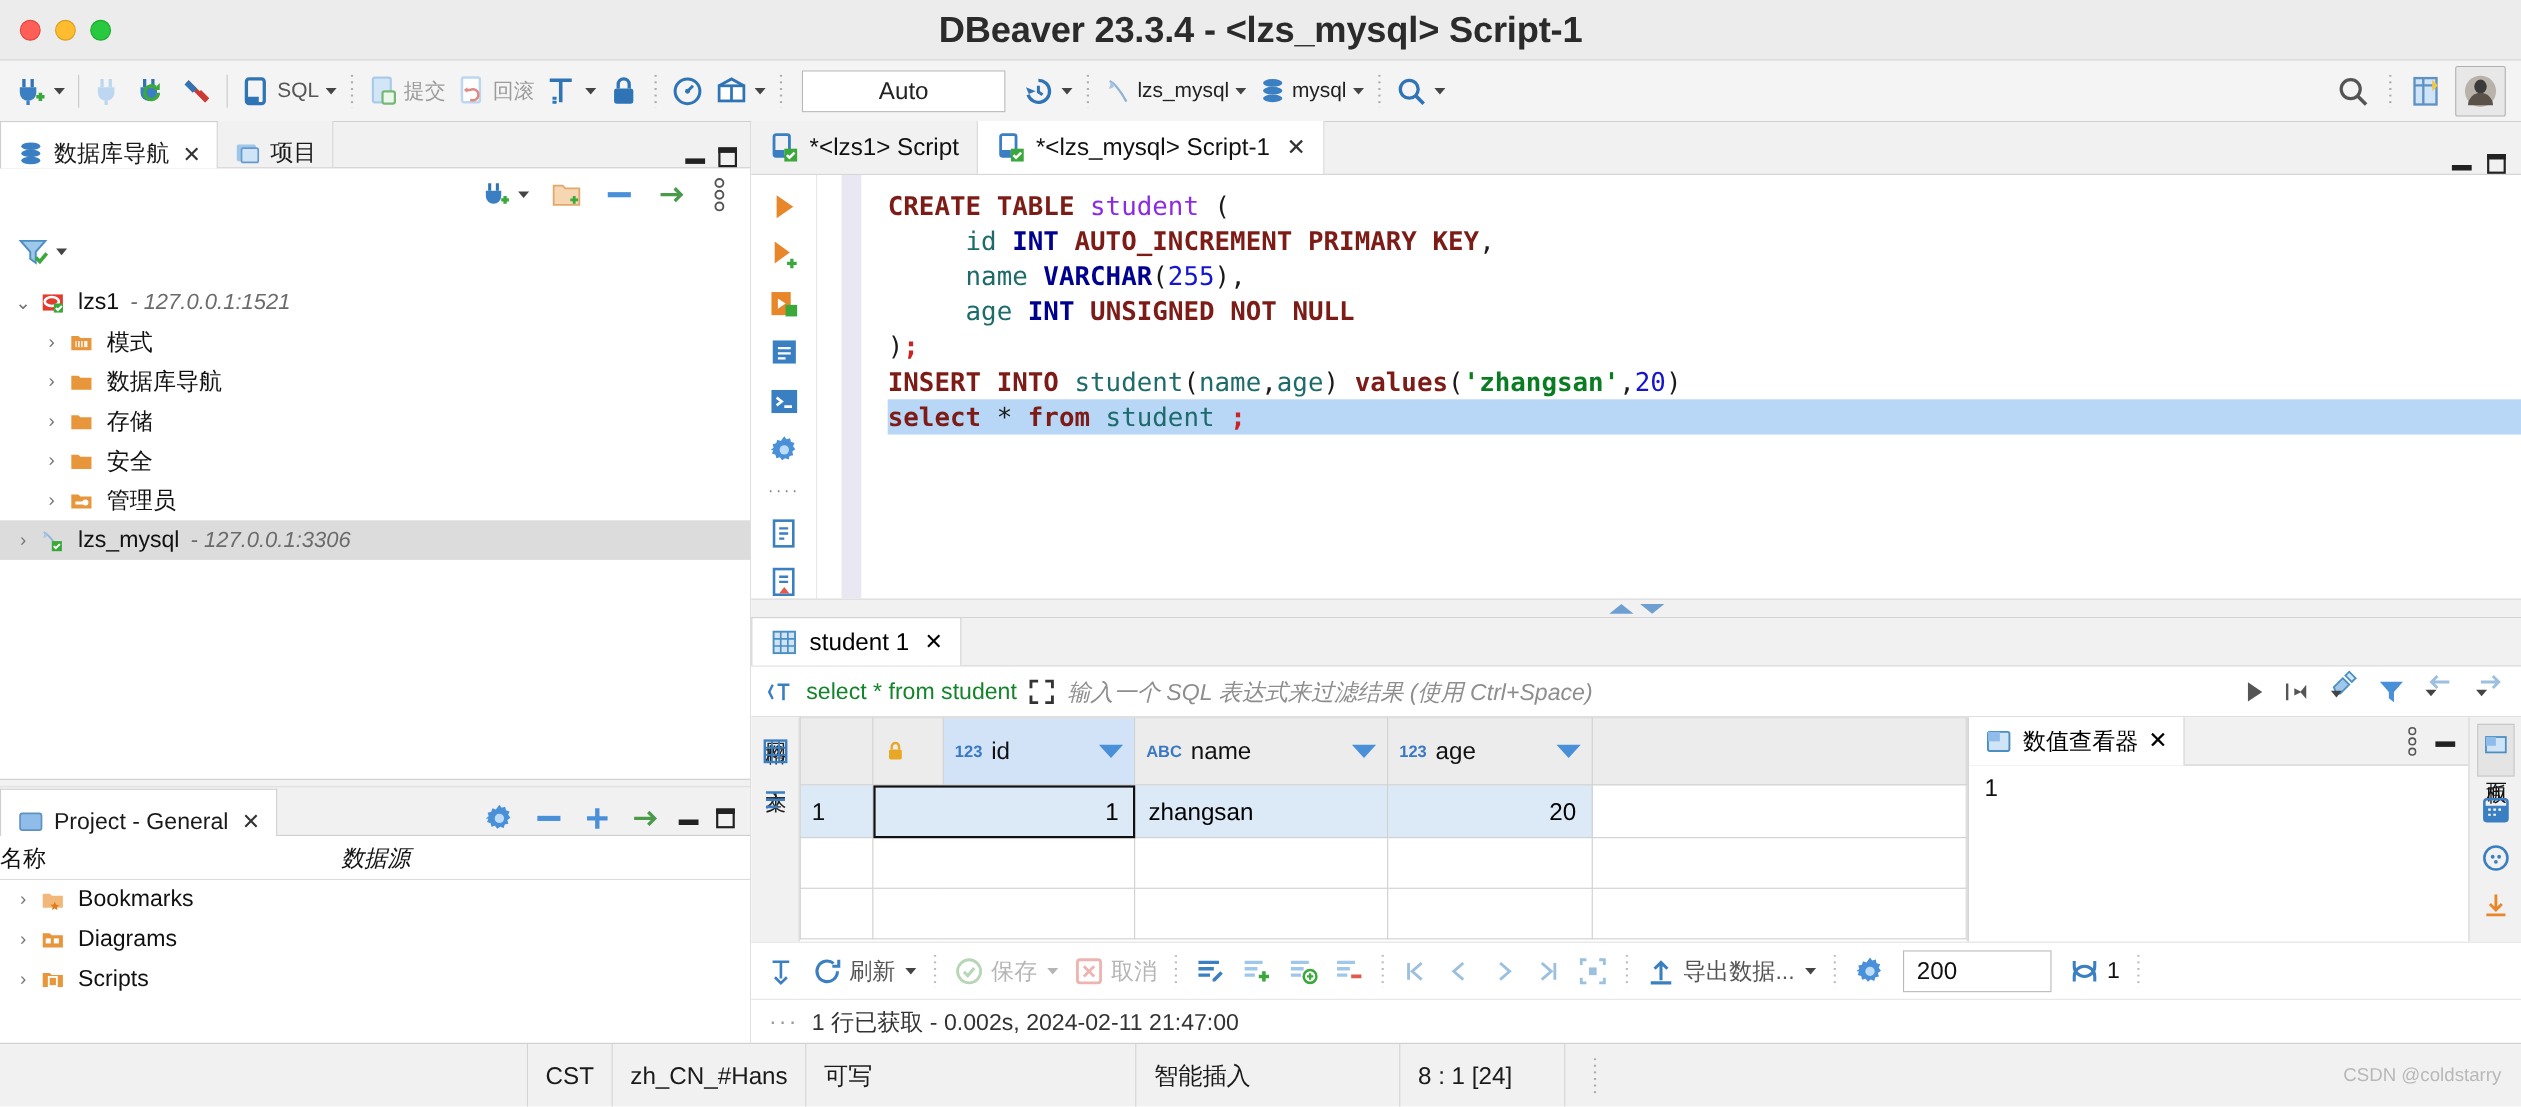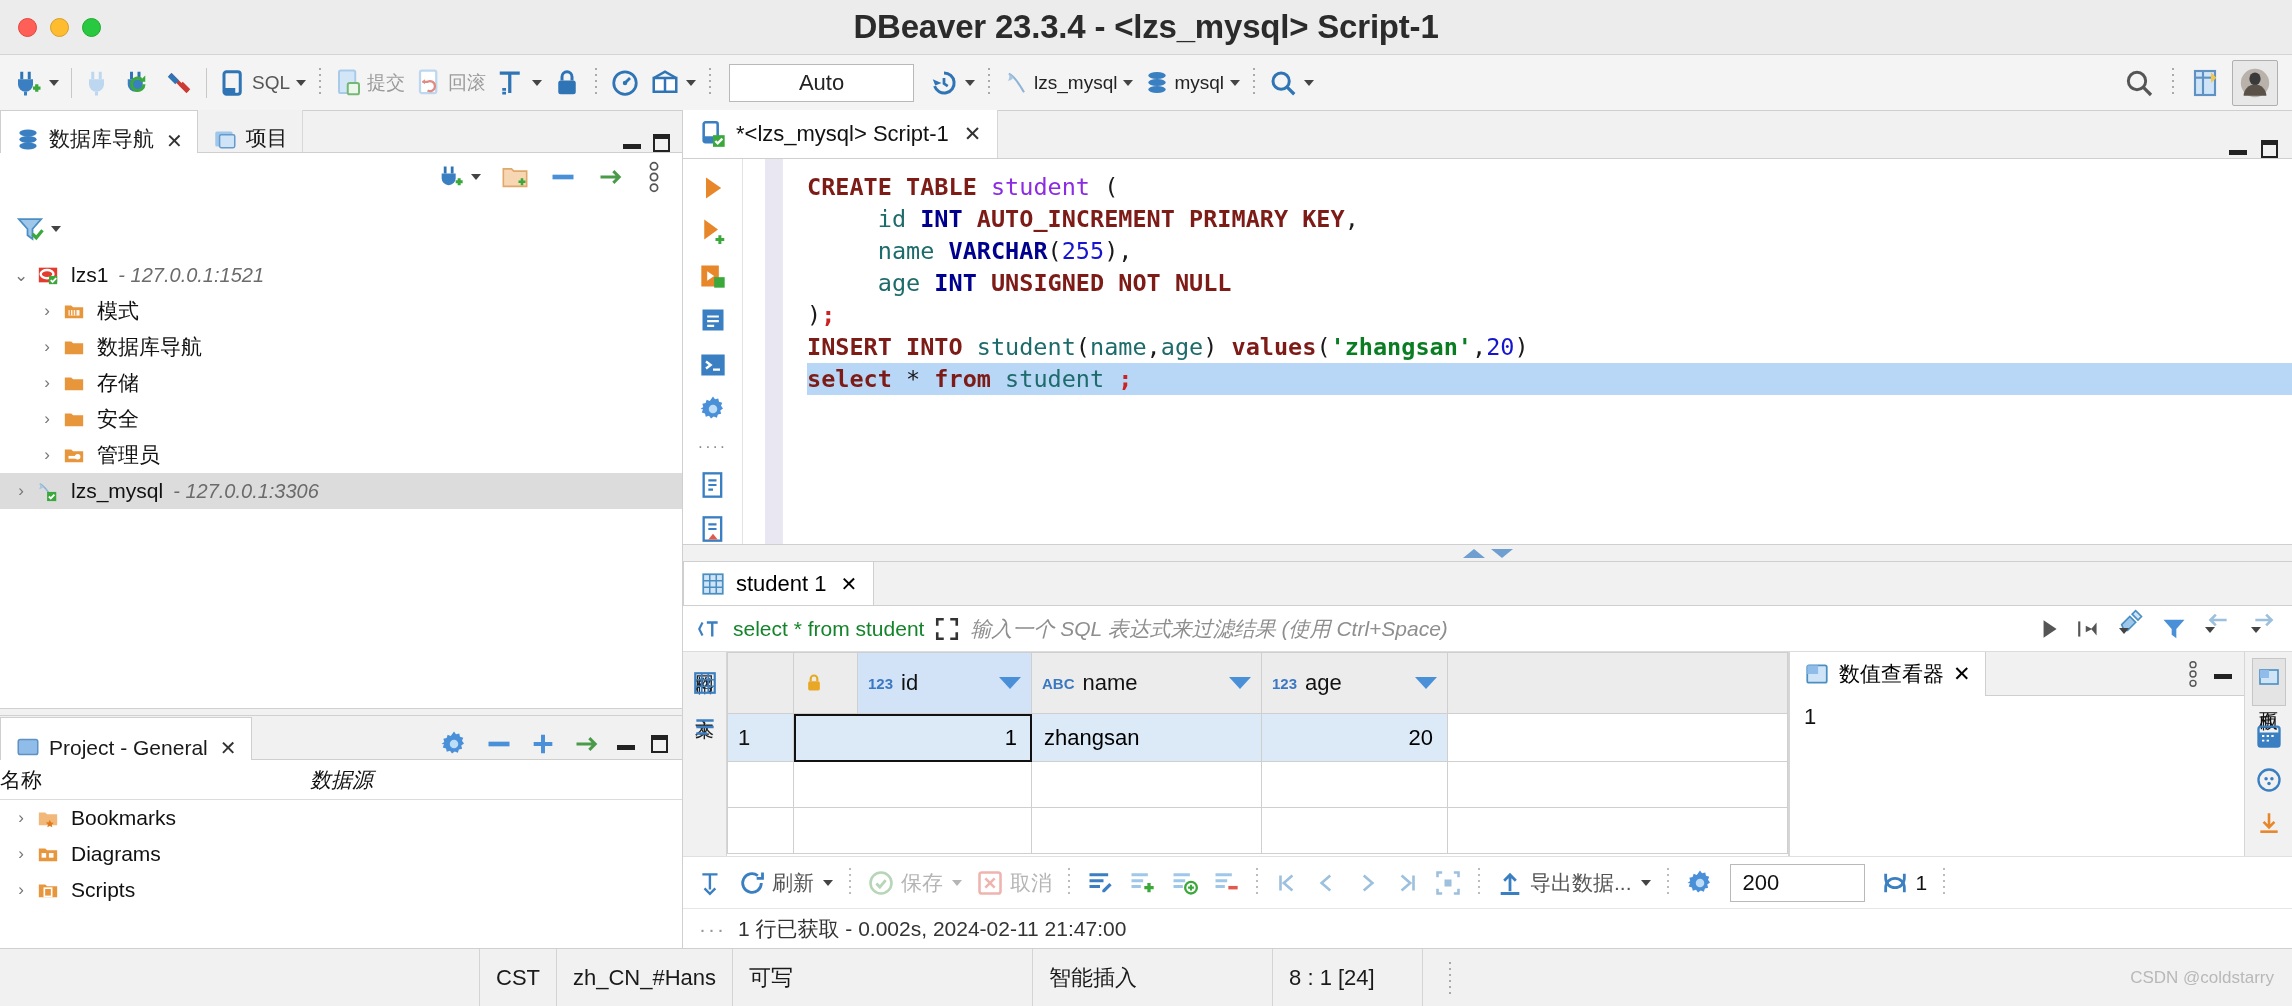--- a/index.html
+++ b/index.html
@@ -576,20 +576,29 @@
             </span>
             <span class="tname">Scripts</span>
           </div>
         </div>
       </div>
     </div>
 
     <div class="rightcol">
 
       <div class="edtabs">
+        <div class="etab">
+          <svg width="28" height="28" viewBox="0 0 24 24">
+              <rect x="4" y="2" width="12" height="17" rx="1.6" fill="none" stroke="#3a7fc1" stroke-width="2.2"></rect>
+              <path d="M4 14h8v5H6a2 2 0 0 1-2-2z" fill="#3a7fc1"></path>
+              <rect x="12" y="13" width="10" height="10" fill="#3aa83a"></rect>
+              <path d="M14 18l2 2 4-4" stroke="#fff" stroke-width="2" fill="none"></path>
+            </svg>
+          <span>*&lt;lzs1&gt; Script</span>
+        </div>
         <div class="etab active">
           <svg width="28" height="28" viewBox="0 0 24 24">
               <rect x="4" y="2" width="12" height="17" rx="1.6" fill="none" stroke="#3a7fc1" stroke-width="2.2"></rect>
               <path d="M4 14h8v5H6a2 2 0 0 1-2-2z" fill="#3a7fc1"></path>
               <rect x="12" y="13" width="10" height="10" fill="#3aa83a"></rect>
               <path d="M14 18l2 2 4-4" stroke="#fff" stroke-width="2" fill="none"></path>
             </svg>
           <span>*&lt;lzs_mysql&gt; Script-1</span>
           <span class="x">✕</span>
         </div>

